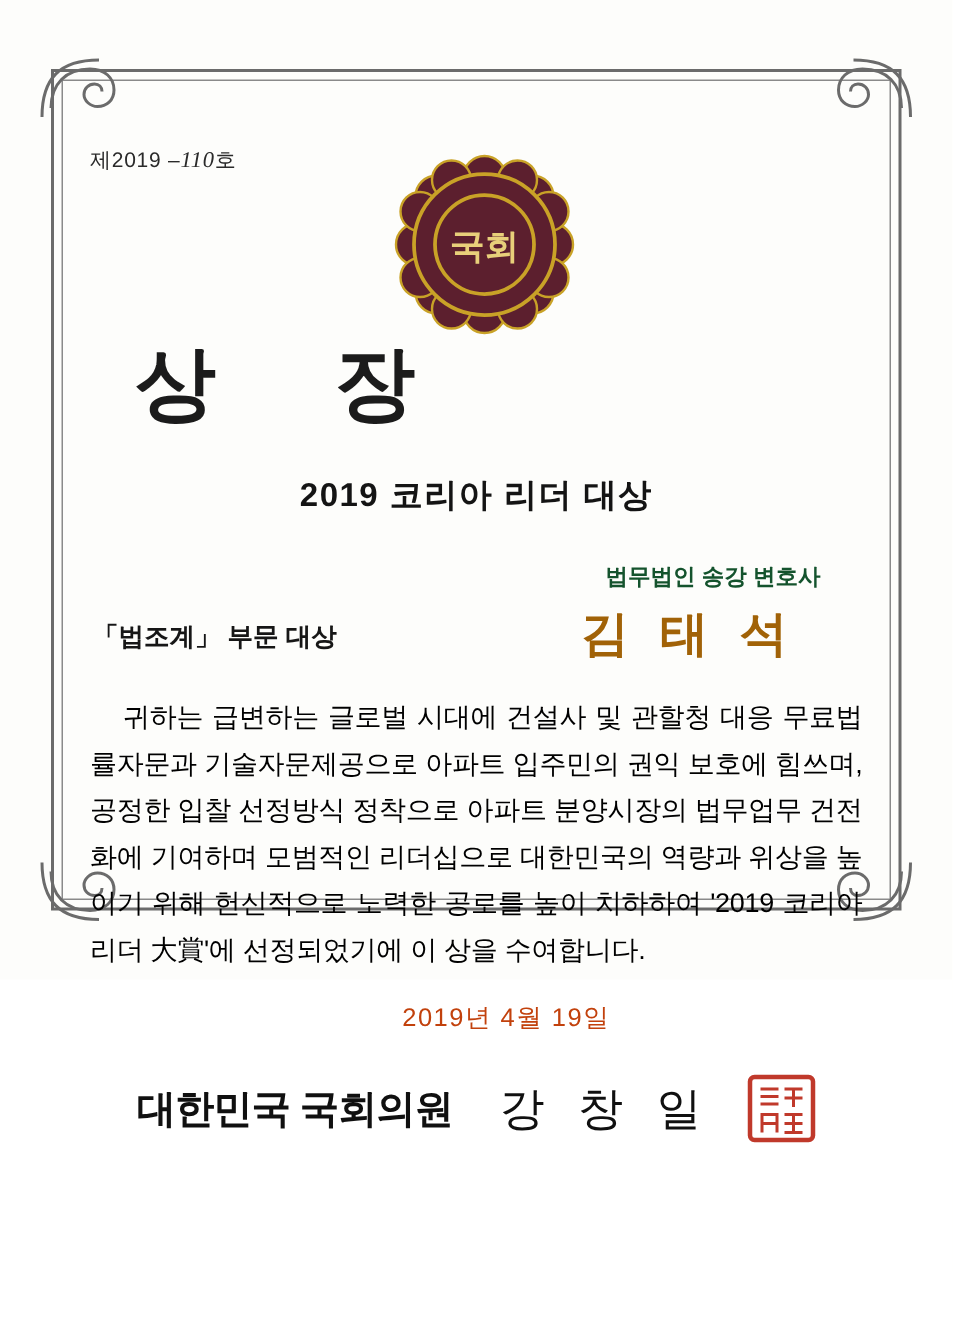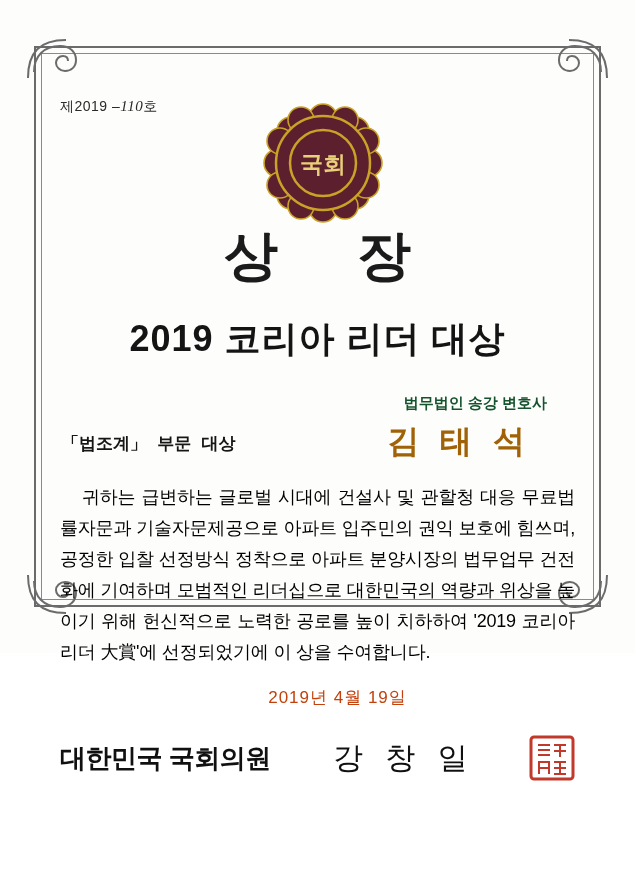--- a/index.html
+++ b/index.html
@@ -86,33 +86,33 @@
     pointer-events: none;
   }
   .emblem {
     width: 122px;
     height: 122px;
     position: relative;
   }
 
   .title {
     margin-top: 104px;
-    text-align: center;
+    text-align: left;
     font-size: 54px;
     letter-spacing: 30px;
     text-indent: 30px;
     color: #1b1b1b;
     font-family: "DejaVu Serif", serif;
     font-weight: 700;
   }
 
   .subtitle {
     margin-top: 22px;
     text-align: center;
-    font-size: 36px;
+    font-size: 22px;
     font-weight: 700;
     color: #141414;
     font-family: "Liberation Sans", sans-serif;
     letter-spacing: 1px;
   }
 
   .recipient-block {
     margin-top: 30px;
     position: relative;
     height: 78px;
@@ -126,21 +126,21 @@
     color: #14532d;
     font-family: "Liberation Sans", sans-serif;
   }
   .category {
     position: absolute;
     left: 2px;
     top: 38px;
     font-size: 17px;
     font-weight: 700;
     color: #161616;
-    font-family: Liberation Mono, monospace;
+    font-family: Liberation Sans, sans-serif;
   }
   .name {
     position: absolute;
     right: 44px;
     top: 26px;
     font-size: 32px;
     font-weight: 700;
     letter-spacing: 6px;
     color: #a16207;
     font-family: "Liberation Sans", sans-serif;
@@ -165,21 +165,21 @@
     color: #c2410c;
     font-family: "Liberation Sans", sans-serif;
     letter-spacing: 1px;
     padding-left: 40px;
   }
 
   .signature-row {
     margin-top: 26px;
     display: flex;
     align-items: center;
-    justify-content: space-between;
+    justify-content: center;
     gap: 21px;
   }
   .signer-title {
     font-size: 26px;
     font-weight: 700;
     color: #101010;
     font-family: "Liberation Sans", sans-serif;
     letter-spacing: -0.5px;
   }
   .signer-name {

